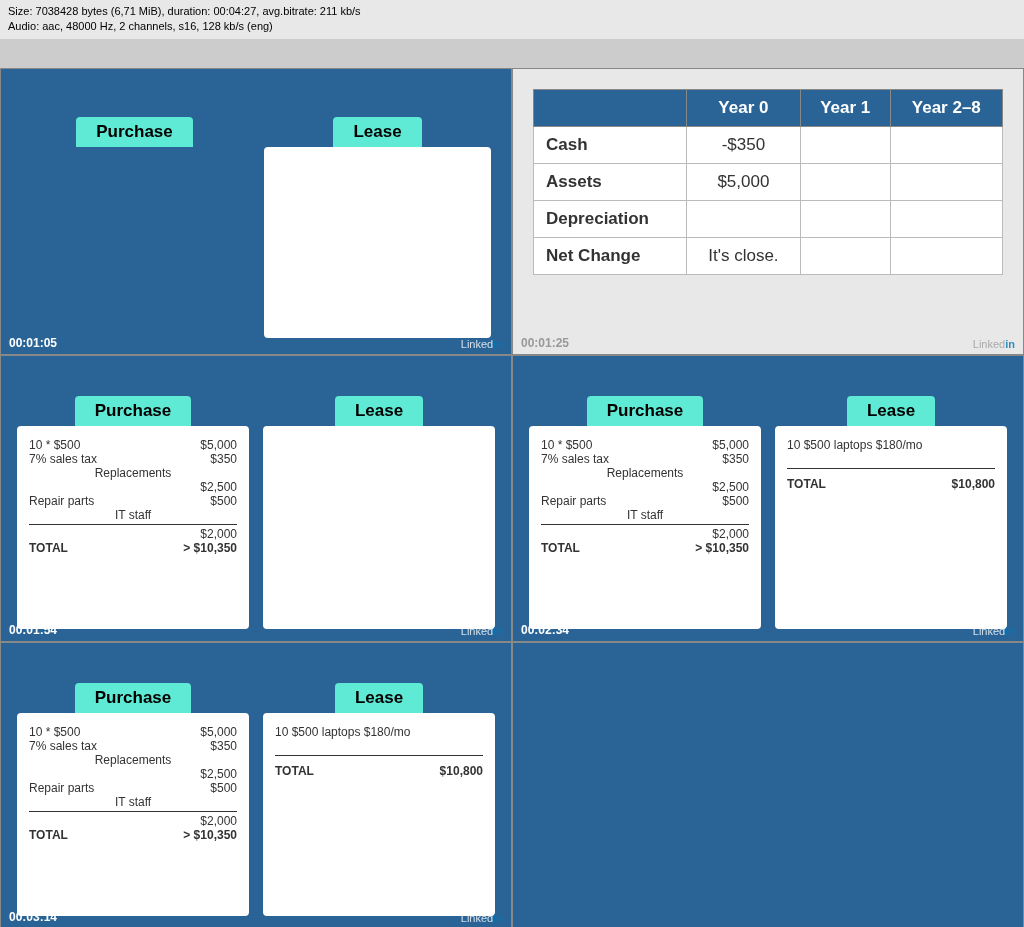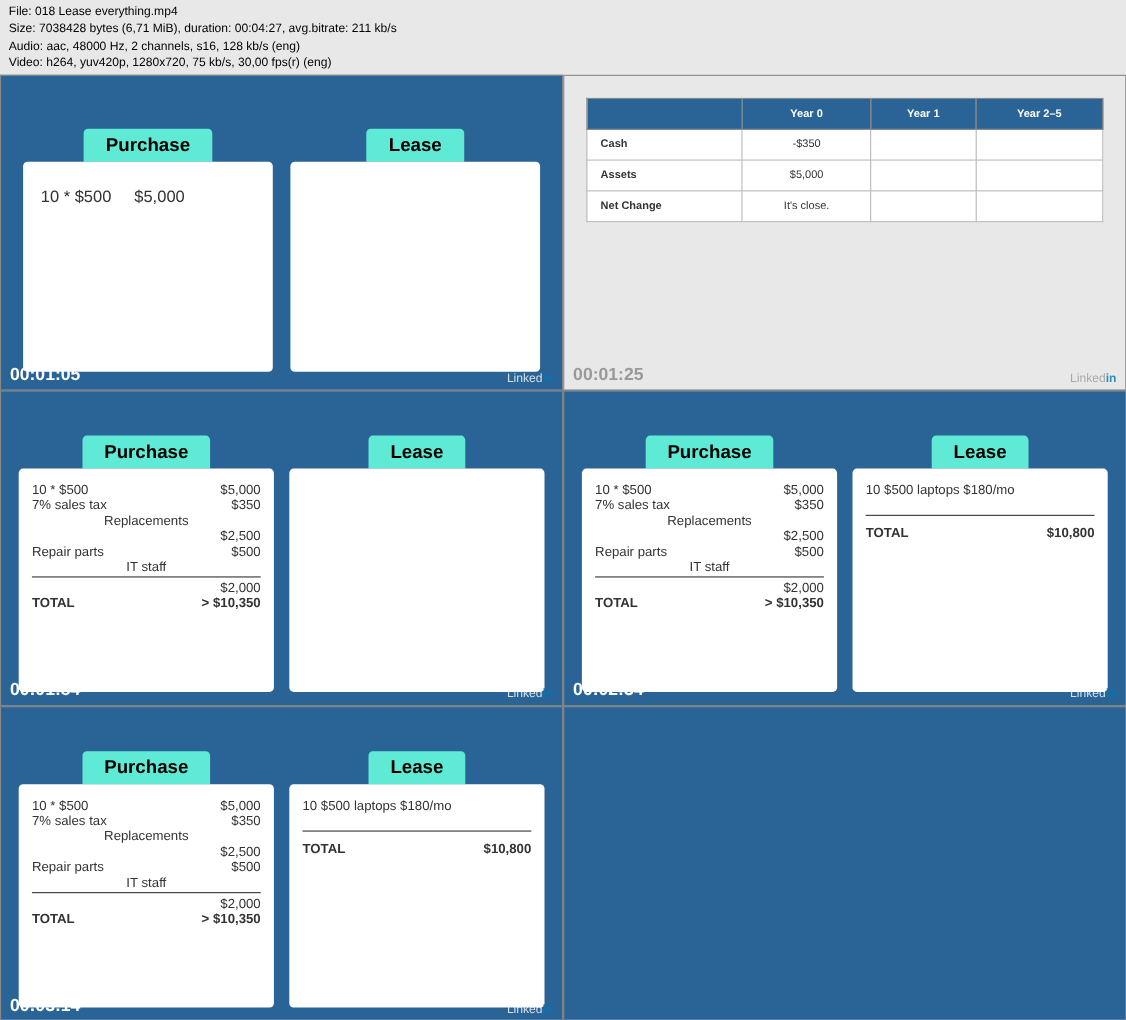--- a/index.html
+++ b/index.html
@@ -41,21 +41,21 @@
       border: 1px solid #888;
       overflow: hidden;
     }
 
     
     .timestamp {
       position: absolute;
       bottom: 4px;
       left: 8px;
       color: #fff;
-      font-size: 16px;
+      font-size: 12px;
       font-weight: bold;
       margin-top: 48px;
     }
 
     .linkedin-badge {
       position: absolute;
       bottom: 4px;
       right: 8px;
       color: #fff;
       font-size: 11px;
@@ -96,21 +96,21 @@
     .balance-title {
       font-size: 26px;
       font-weight: bold;
       color: #000;
       margin-bottom: 16px;
     }
 
     .balance-table {
       width: 100%;
       border-collapse: collapse;
-      font-size: 10px;
+      font-size: 17px;
     }
 
     .balance-table th {
       background: #2a6496;
       color: white;
       padding: 8px 12px;
       text-align: center;
       border: 1px solid #888;
     }
 
@@ -131,37 +131,32 @@
     }
 
     .balance-table td:not(:first-child) {
       text-align: center;
     }
   </style>
 </head>
 <body>
 
 <div class="info-bar">
-  <div>File: 018 Lease everything.mp4</div>
   <div>Size: 7038428 bytes (6,71 MiB), duration: 00:04:27, avg.bitrate: 211 kb/s</div>
   <div>Audio: aac, 48000 Hz, 2 channels, s16, 128 kb/s (eng)</div>
-  <div>Video: h264, yuv420p, 1280x720, 75 kb/s, 30,00 fps(r) (eng)</div>
 </div>
 
 <div class="panels-grid">
 
   <div class="panel" style="background:#2a6496;">
     <div style="padding:16px 20px; height:100%; display:flex; flex-direction:column;">
       <div style="display:flex; gap:16px; flex:1; margin-top:32px;">
         <div class="tab-and-card" style="flex:1; display:flex; flex-direction:column;">
           <div style="text-align:center;">
             <span class="tab-label">Purchase</span>
-          </div>
-          <div class="card-body" style="border-radius:4px; flex:1; padding:16px;">
-            <div style="font-size:15px; margin-top:8px;">10 * $500 &nbsp;&nbsp;&nbsp; $5,000</div>
           </div>
         </div>
         <div class="tab-and-card" style="flex:1; display:flex; flex-direction:column;">
           <div style="text-align:center;">
             <span class="tab-label">Lease</span>
           </div>
           <div class="card-body" style="border-radius:4px; flex:1; padding:16px;">
           </div>
         </div>
       </div>
@@ -170,33 +165,39 @@
     <div class="linkedin-badge">Linked<span style="color:#0077b5; font-weight:bold;">in</span></div>
   </div>
 
   <div class="panel balance-panel" style="background:#e8e8e8;">
     <table class="balance-table">
       <thead>
         <tr>
           <th></th>
           <th>Year 0</th>
           <th>Year 1</th>
-          <th>Year 2–5</th>
+          <th>Year 2–8</th>
         </tr>
       </thead>
       <tbody>
         <tr>
           <td>Cash</td>
           <td>-$350</td>
           <td></td>
           <td></td>
         </tr>
         <tr>
           <td>Assets</td>
           <td>$5,000</td>
+          <td></td>
+          <td></td>
+        </tr>
+        <tr>
+          <td>Depreciation</td>
+          <td></td>
           <td></td>
           <td></td>
         </tr>
         <tr>
           <td>Net Change</td>
           <td>It's close.</td>
           <td></td>
           <td></td>
         </tr>
       </tbody>

